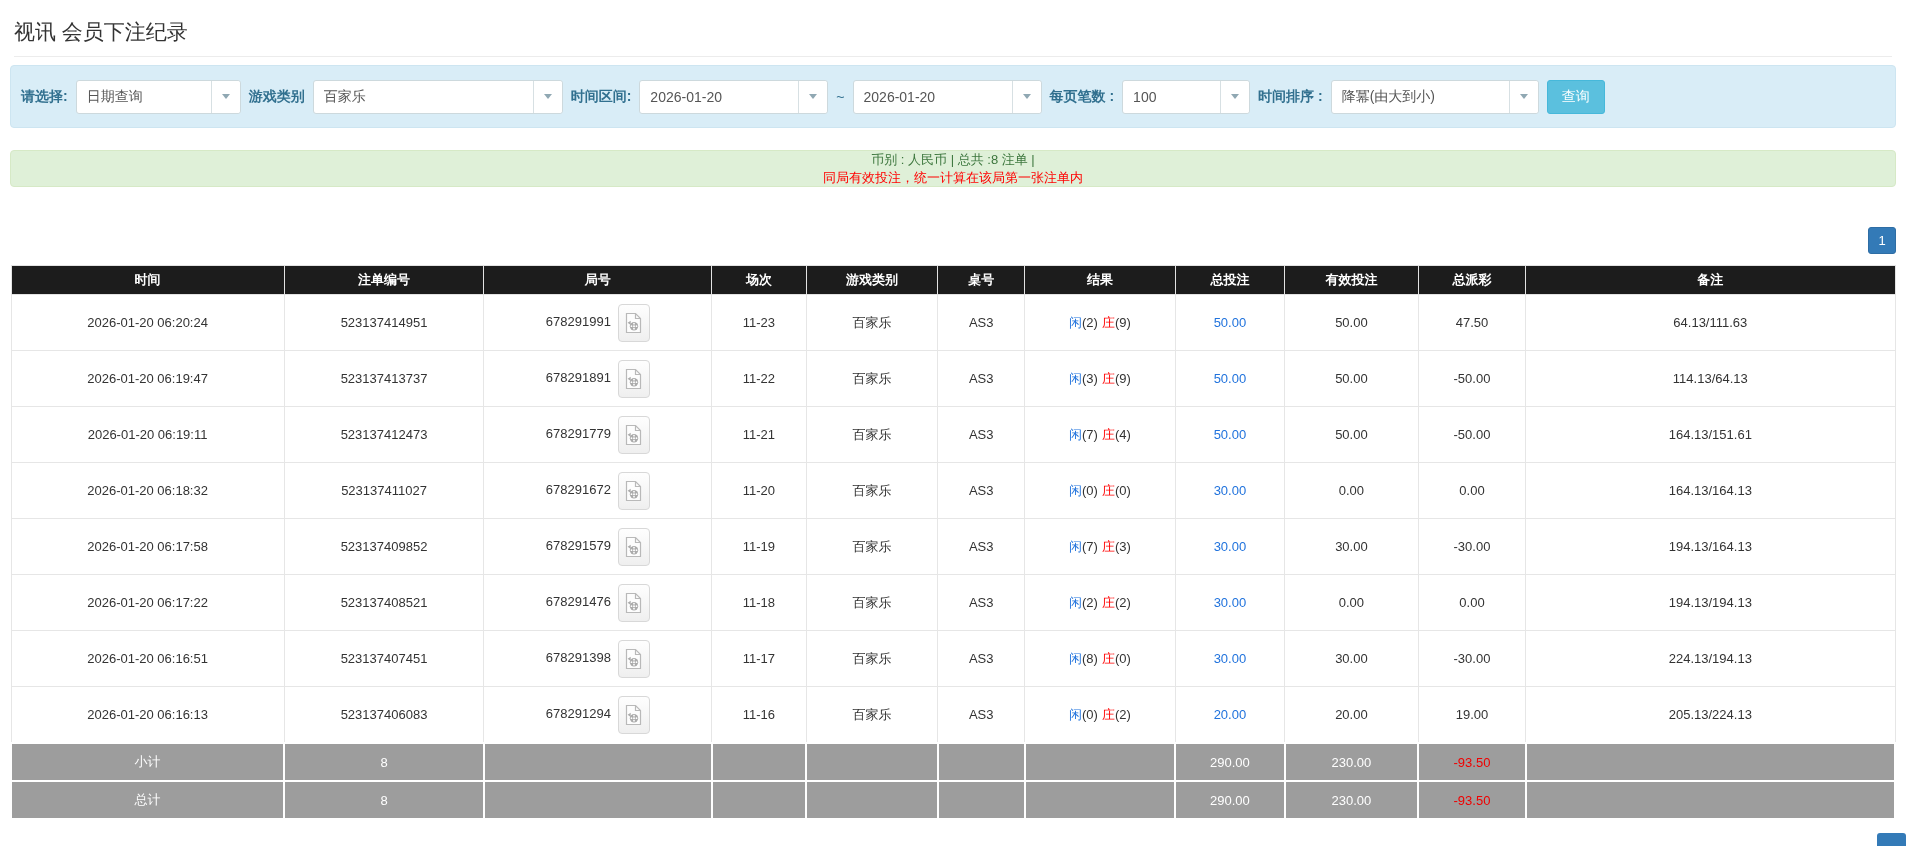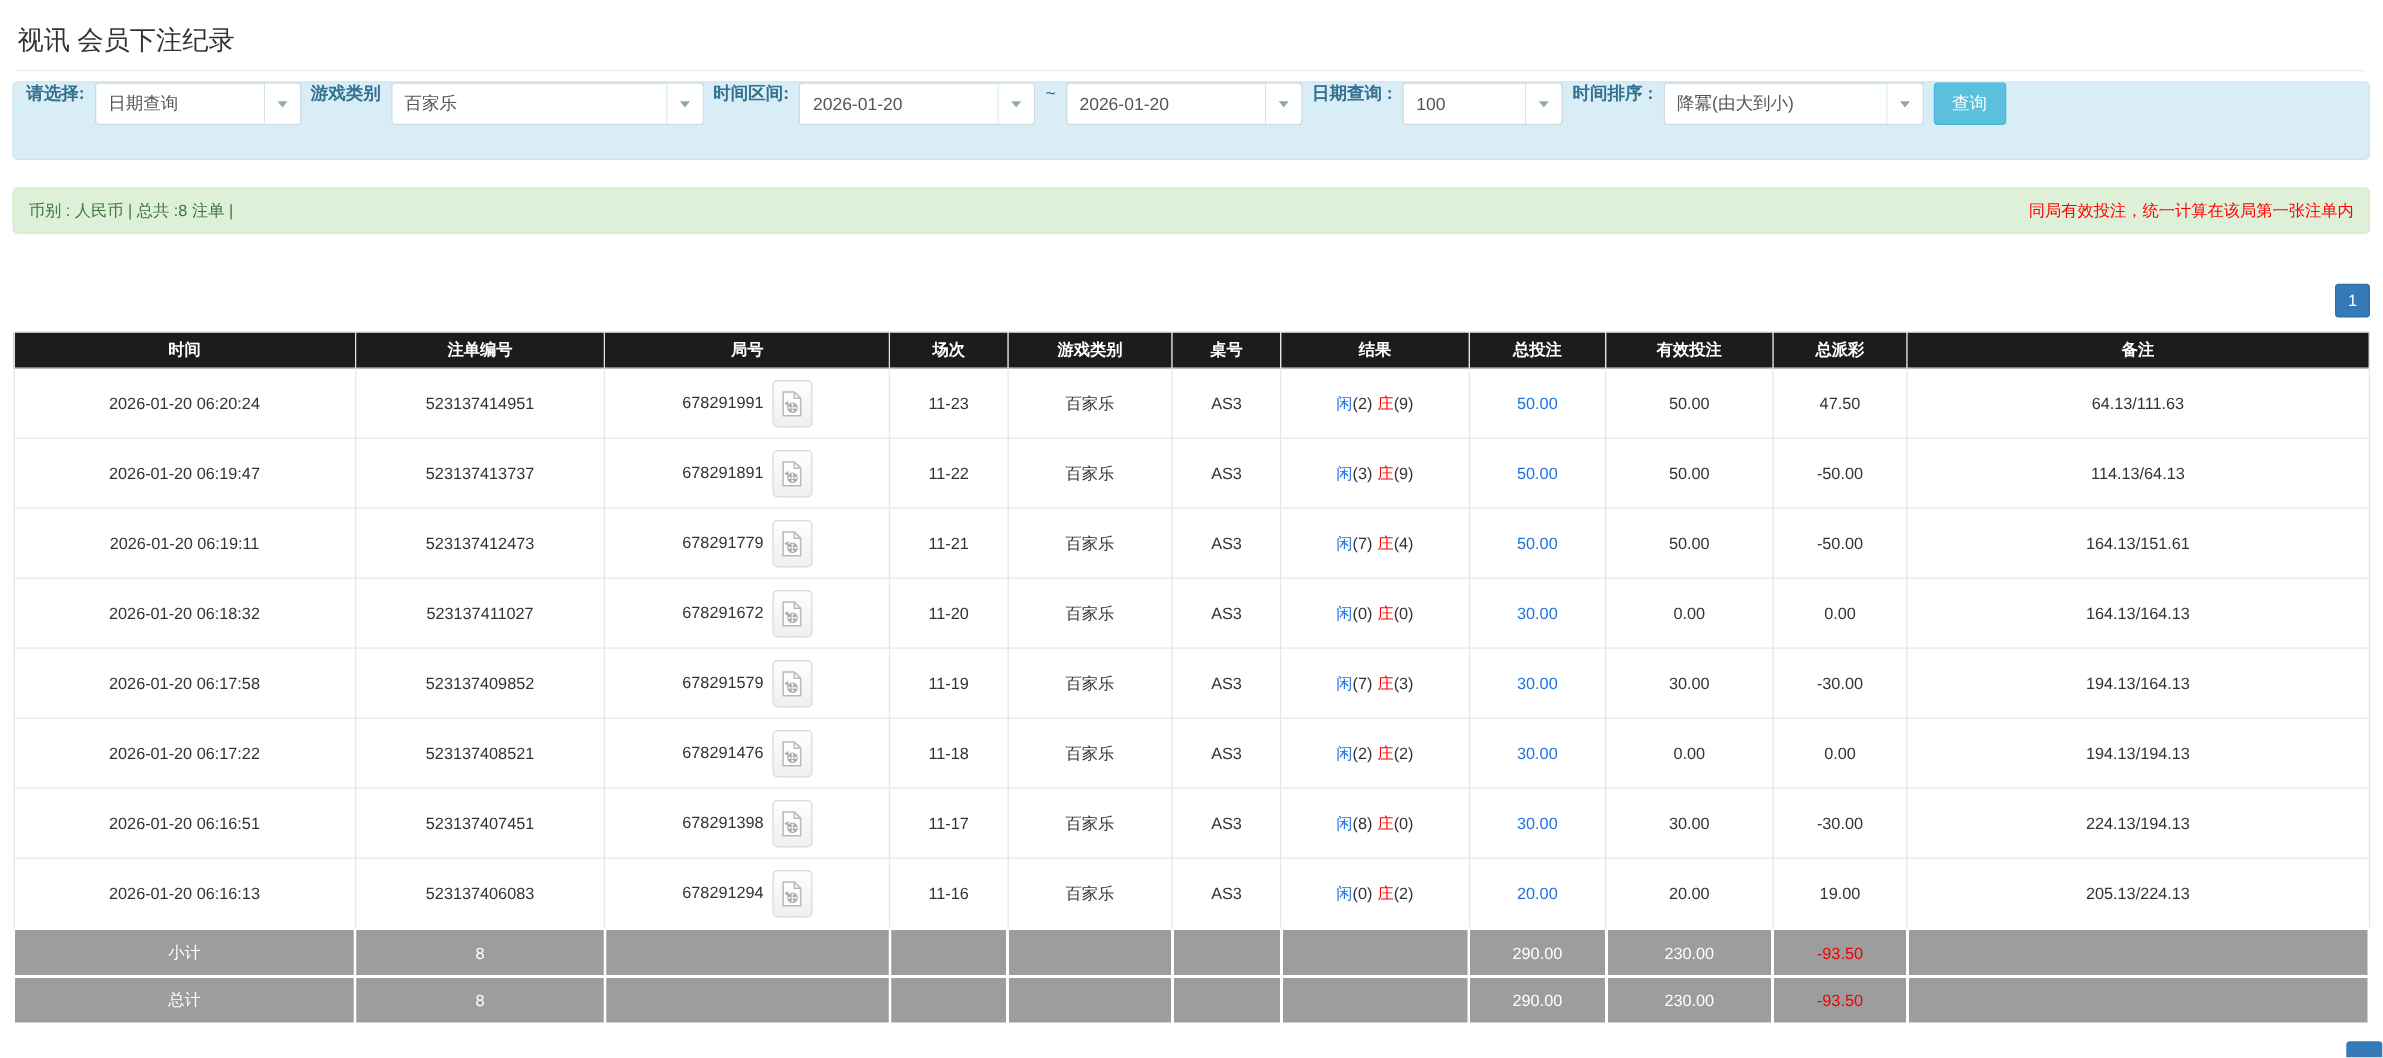--- a/index.html
+++ b/index.html
@@ -4,35 +4,35 @@
 <style>
   html,body{margin:0;padding:0;background:#fff;width:1906px;height:846px;overflow:hidden;
     font-family:"Liberation Sans","DejaVu Sans",sans-serif;color:#333;position:relative;}
   .page{padding:0 10px;box-sizing:border-box;}
 
   
   .title{font-size:21px;color:#333;margin:18px 4px 0;padding-bottom:10px;border-bottom:1px solid #ececec;}
 
   
   .filter-bar{margin-top:8px;background:#d9edf7;border:1px solid #cde5f1;border-radius:4px;height:63px;
-    display:flex;align-items:flex-start;padding:0 10px;gap:8px;box-sizing:border-box;}
+    display:flex;align-items:center;padding:0 10px;gap:8px;box-sizing:border-box;}
   .flabel{color:#31708f;font-weight:bold;font-size:14px;white-space:nowrap;}
   .tilde{color:#31708f;font-size:14px;}
   .combo{background:#fff;border:1px solid #cdd9dd;border-radius:3px;height:34px;display:flex;align-items:stretch;
     box-sizing:border-box;cursor:pointer;}
   .combo-text{padding:0 10px;font-size:14px;color:#555;display:flex;align-items:center;flex:1;white-space:nowrap;overflow:hidden;}
   .combo-caret{width:28px;border-left:1px solid #d7e0e3;display:flex;align-items:center;justify-content:center;border-radius:0 3px 3px 0;background:#fff;}
   .caret-tri{width:0;height:0;border-left:4px solid transparent;border-right:4px solid transparent;border-top:5px solid #90a8b3;}
   .w-qtype{width:165px}.w-game{width:250px}.w-date{width:189px}.w-size{width:128px}.w-sort{width:208px}
   .btn-query{background:#5bc0de;border:1px solid #46b8da;color:#fff;font-size:14px;height:34px;padding:0 14px;
     border-radius:3px;cursor:pointer;font-family:inherit;}
 
   
   .notice-bar{margin-top:22px;background:#dff0d8;border:1px solid #d6e9c6;border-radius:4px;height:37px;
-    display:flex;align-items:center;justify-content:space-between;padding:0 12px;font-size:13px;box-sizing:border-box;}
+    display:flex;align-items:center;justify-content:space-between;padding:0 12px;font-size:13px;box-sizing:border-box;flex-direction:column;}
   .notice-left{color:#3c763d;}
   .notice-right{color:#ff0000;}
 
   
   .pager-row{display:flex;justify-content:flex-end;margin:40px 0 11px;}
   .page-btn{min-width:28px;height:27px;background:#337ab7;color:#fff;border:1px solid #2e6da4;border-radius:3px;
     font-size:13px;display:flex;align-items:center;justify-content:center;cursor:pointer;box-sizing:border-box;}
   .page-btn-bottom{position:absolute;right:0;bottom:0;width:29px;height:13px;background:#337ab7;
     border-radius:3px 3px 0 0;cursor:pointer;}
 
@@ -82,21 +82,21 @@
         </span>
     </div>
     <span class="tilde">~</span>
     <div class="combo w-date">
       <span class="combo-text">2026-01-20</span>
       <span class="combo-caret">
           <i class="caret-tri"></i>
         </span>
     </div>
 
-    <span class="flabel">日期查询 :</span>
+    <span class="flabel">每页笔数 :</span>
     <div class="combo w-size">
       <span class="combo-text">100</span>
       <span class="combo-caret">
           <i class="caret-tri"></i>
         </span>
     </div>
 
     <span class="flabel">时间排序 :</span>
     <div class="combo w-sort">
       <span class="combo-text">降冪(由大到小)</span>

